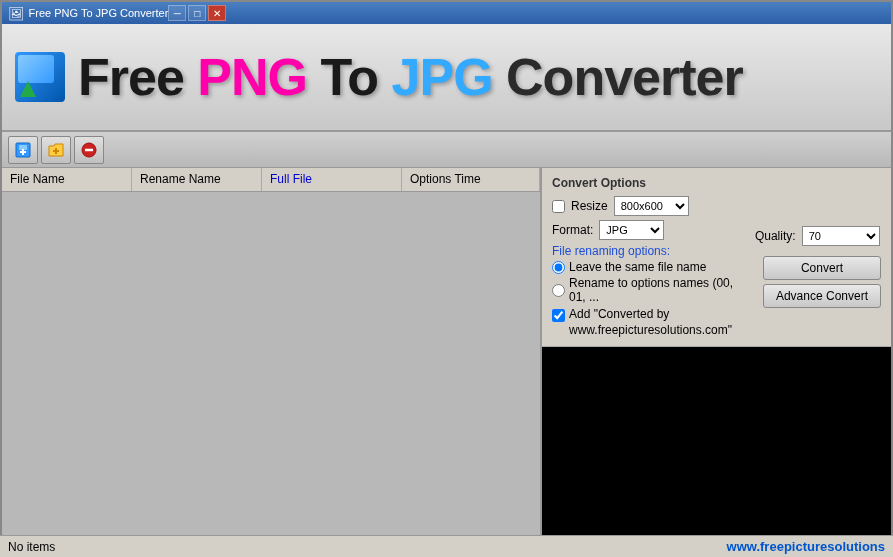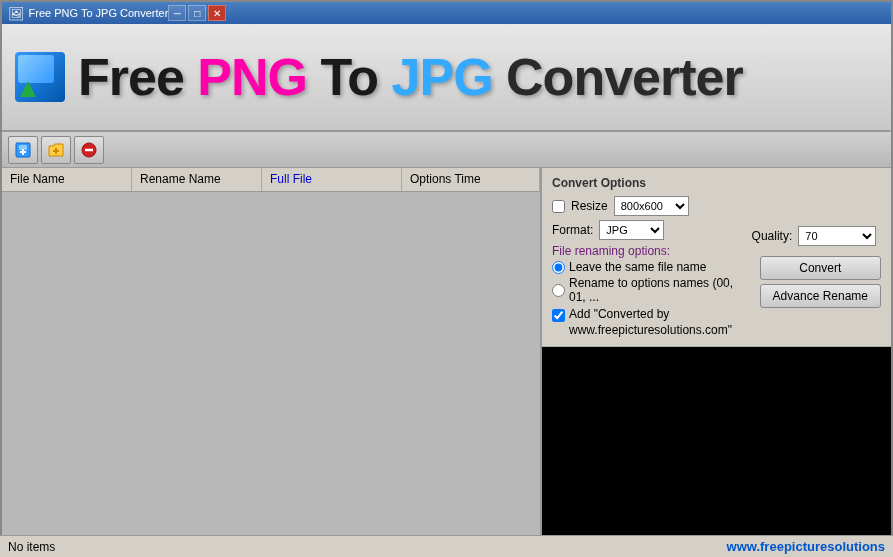--- a/index.html
+++ b/index.html
@@ -182,21 +182,21 @@
       background: white;
       border: 1px solid #888;
       padding: 0 2px;
     }
     .quality-select { width: 78px; }
     .resize-select { width: 75px; }
     .format-select { width: 65px; }
 
     .file-renaming-label {
       font-size: 12px;
-      color: #701a75;
+      color: #1d4ed8;
       font-weight: normal;
       margin: 4px 0 2px;
     }
     .radio-row {
       display: flex;
       align-items: center;
       gap: 4px;
       margin-bottom: 2px;
     }
     .radio-row input[type="radio"] {
@@ -401,21 +401,21 @@
               <option>70</option>
               <option>60</option>
               <option>80</option>
               <option>90</option>
               <option>100</option>
               <option>50</option>
             </select>
           </div>
           <div id="convert-buttons">
             <button class="convert-btn">Convert</button>
-            <button class="convert-btn">Advance Rename</button>
+            <button class="convert-btn">Advance Convert</button>
           </div>
         </div>
 
       </div>
     </div>
 
     <div id="preview-area"></div>
 
   </div>
 

